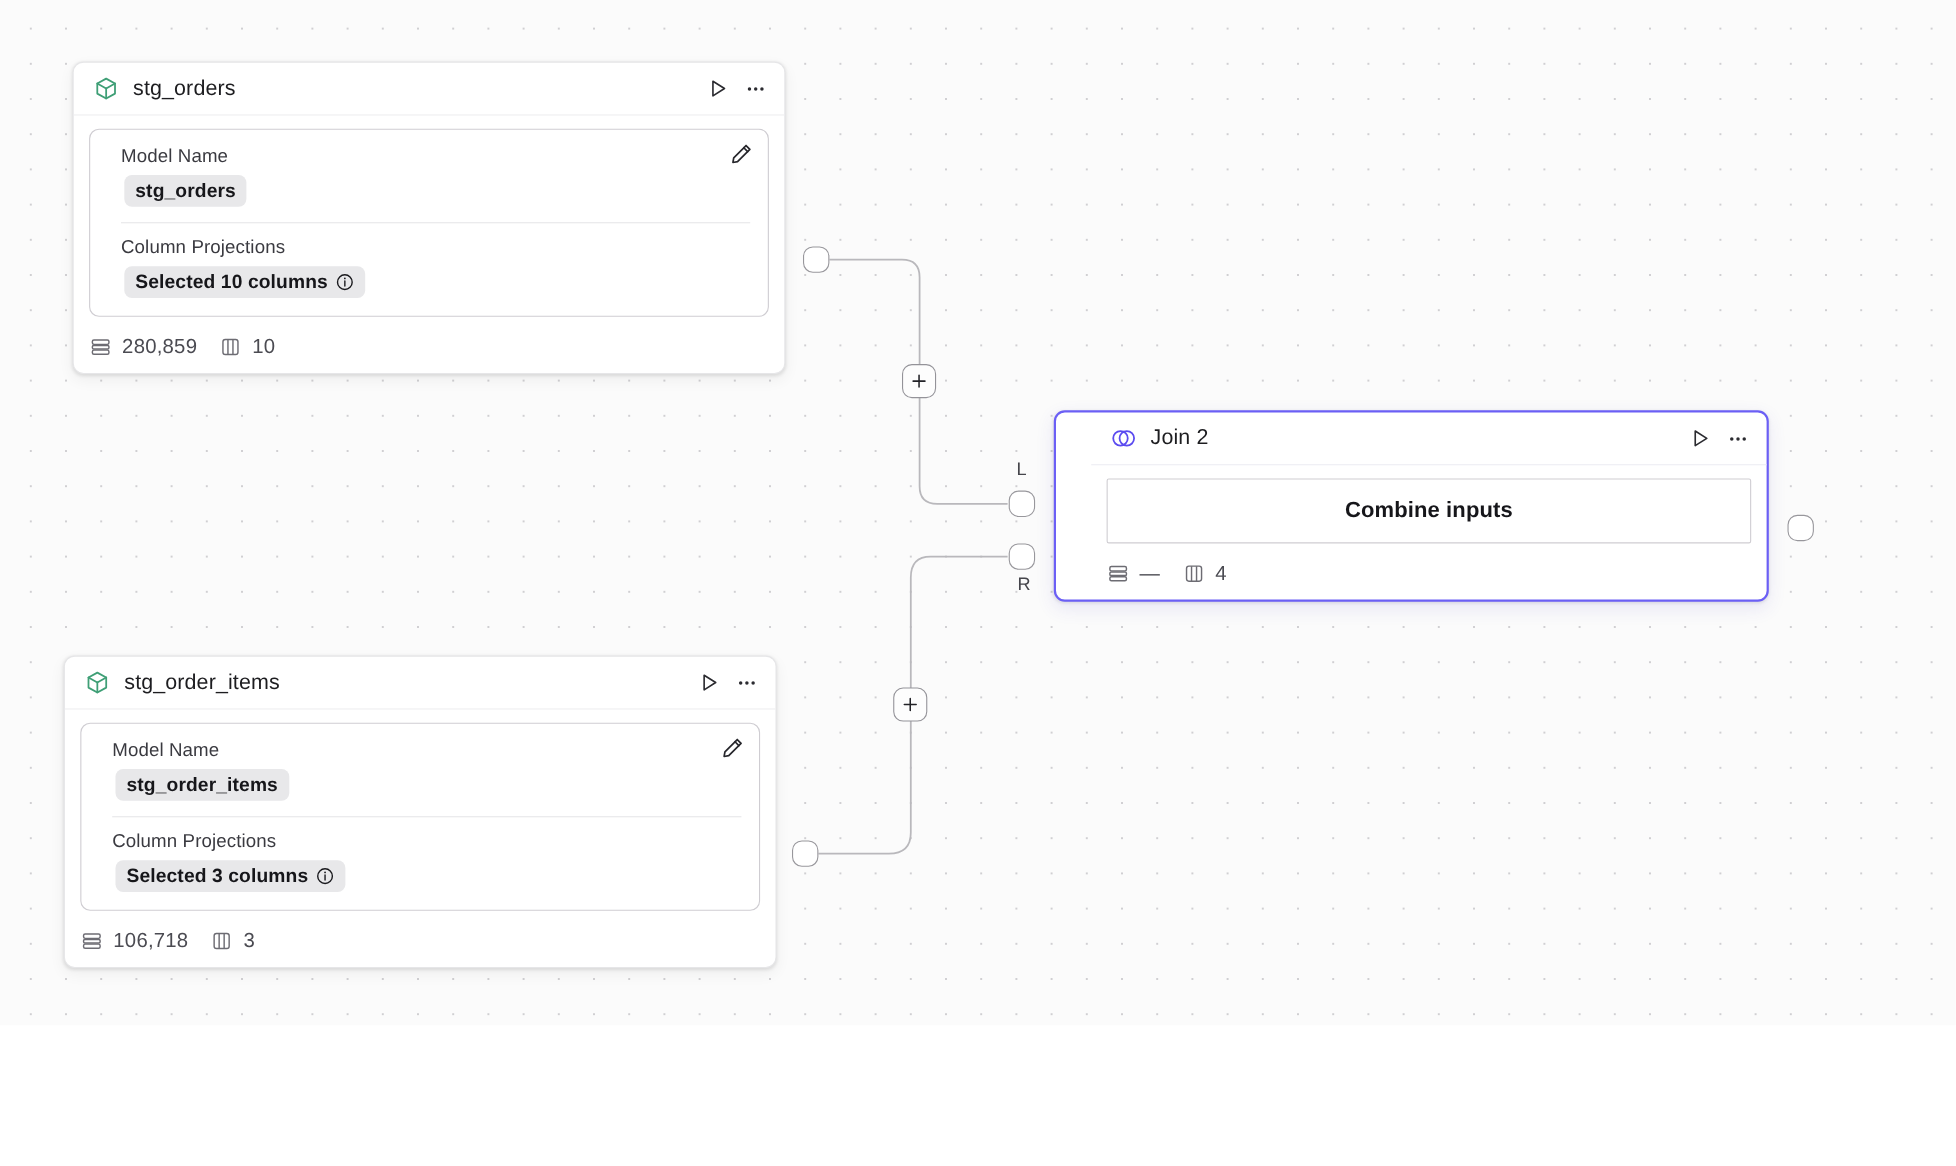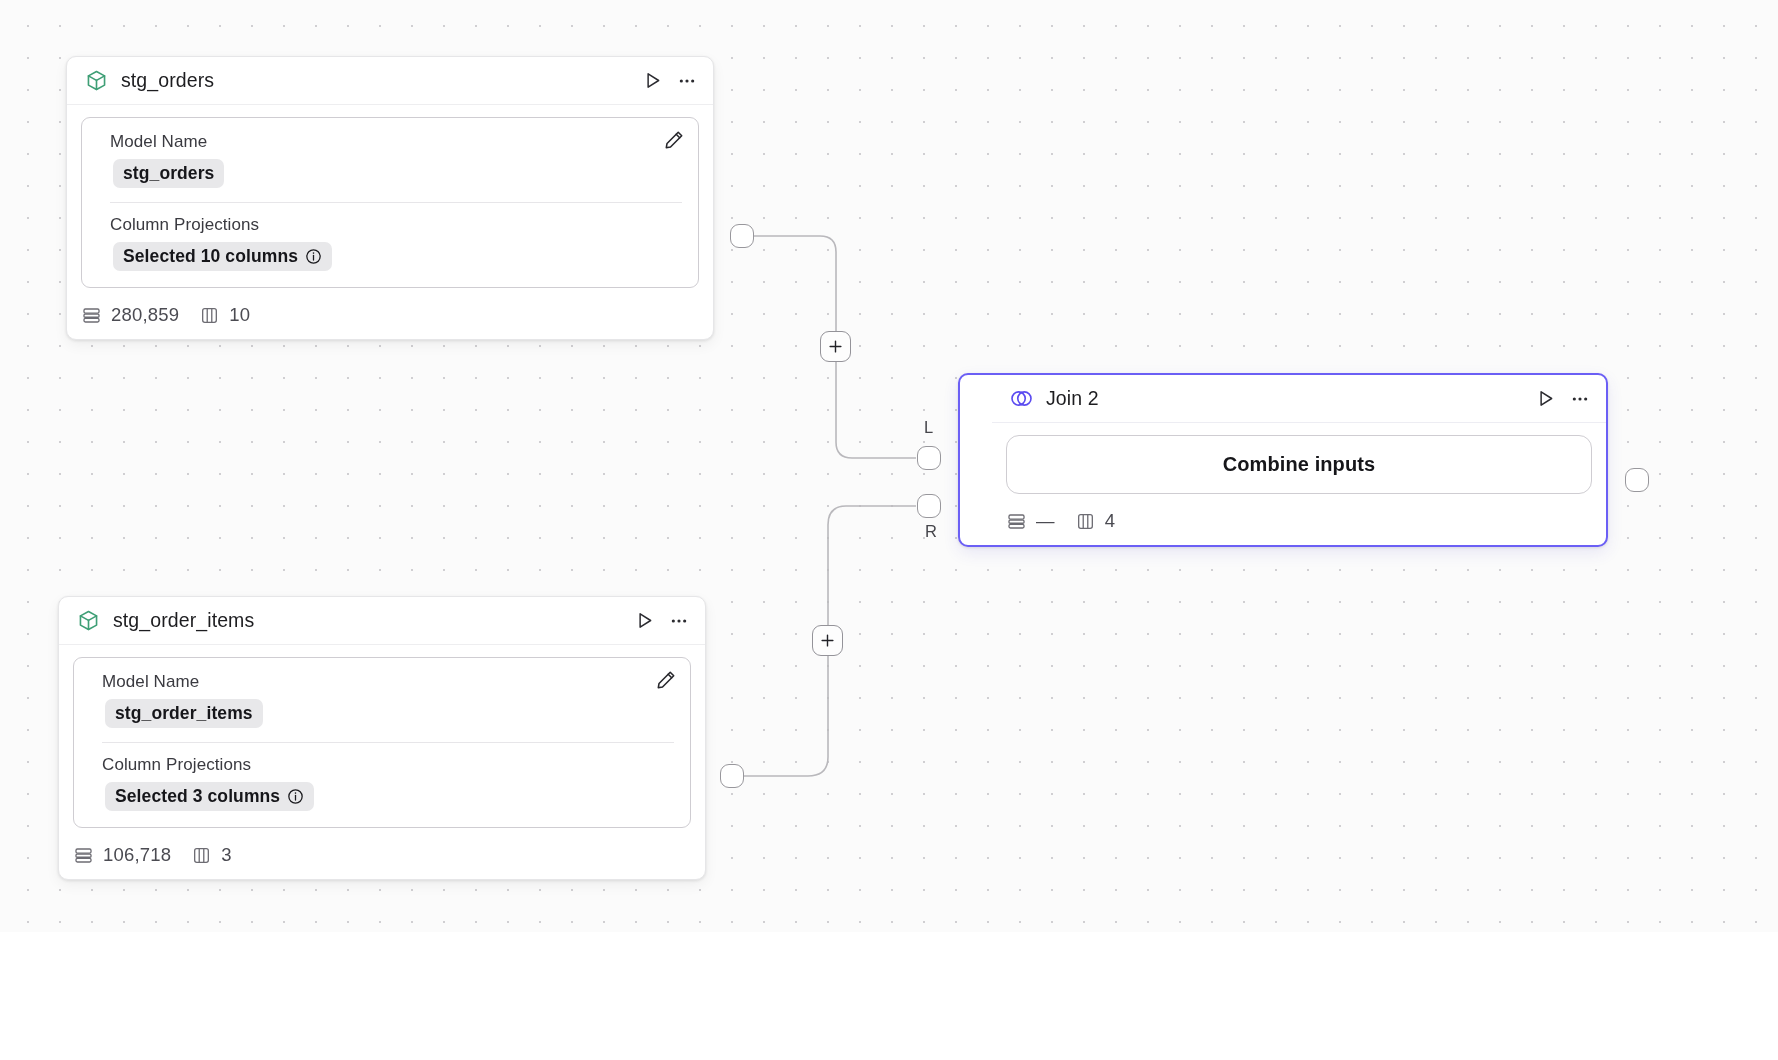--- a/index.html
+++ b/index.html
@@ -128,21 +128,21 @@
     position: absolute;
     top: 11px;
     right: 13px;
   }
   .pencil-icon { width: 22px; height: 22px; display: block; }
 
   
   .combine-btn {
     width: 100%;
     border: 1px solid #cfcdd2;
-    border-radius: 13px;
+    border-radius: 2px;
     background: #fff;
     padding: 17px 10px;
     font-family: "Liberation Sans", sans-serif;
     font-size: 20px;
     font-weight: bold;
     color: #16161a;
     cursor: pointer;
     text-align: center;
     letter-spacing: .1px;
   }

